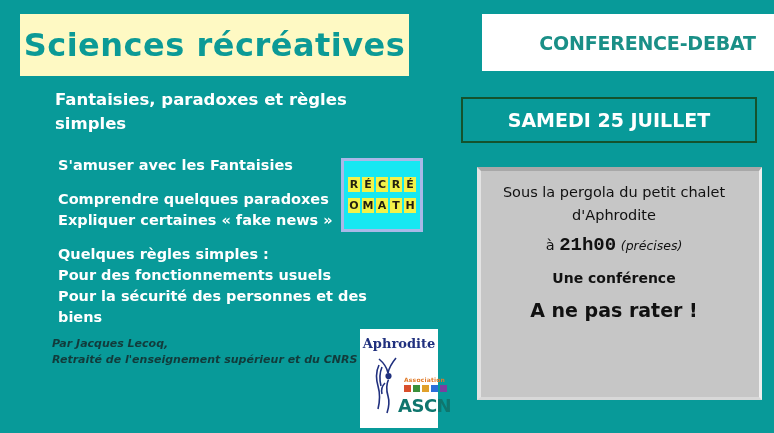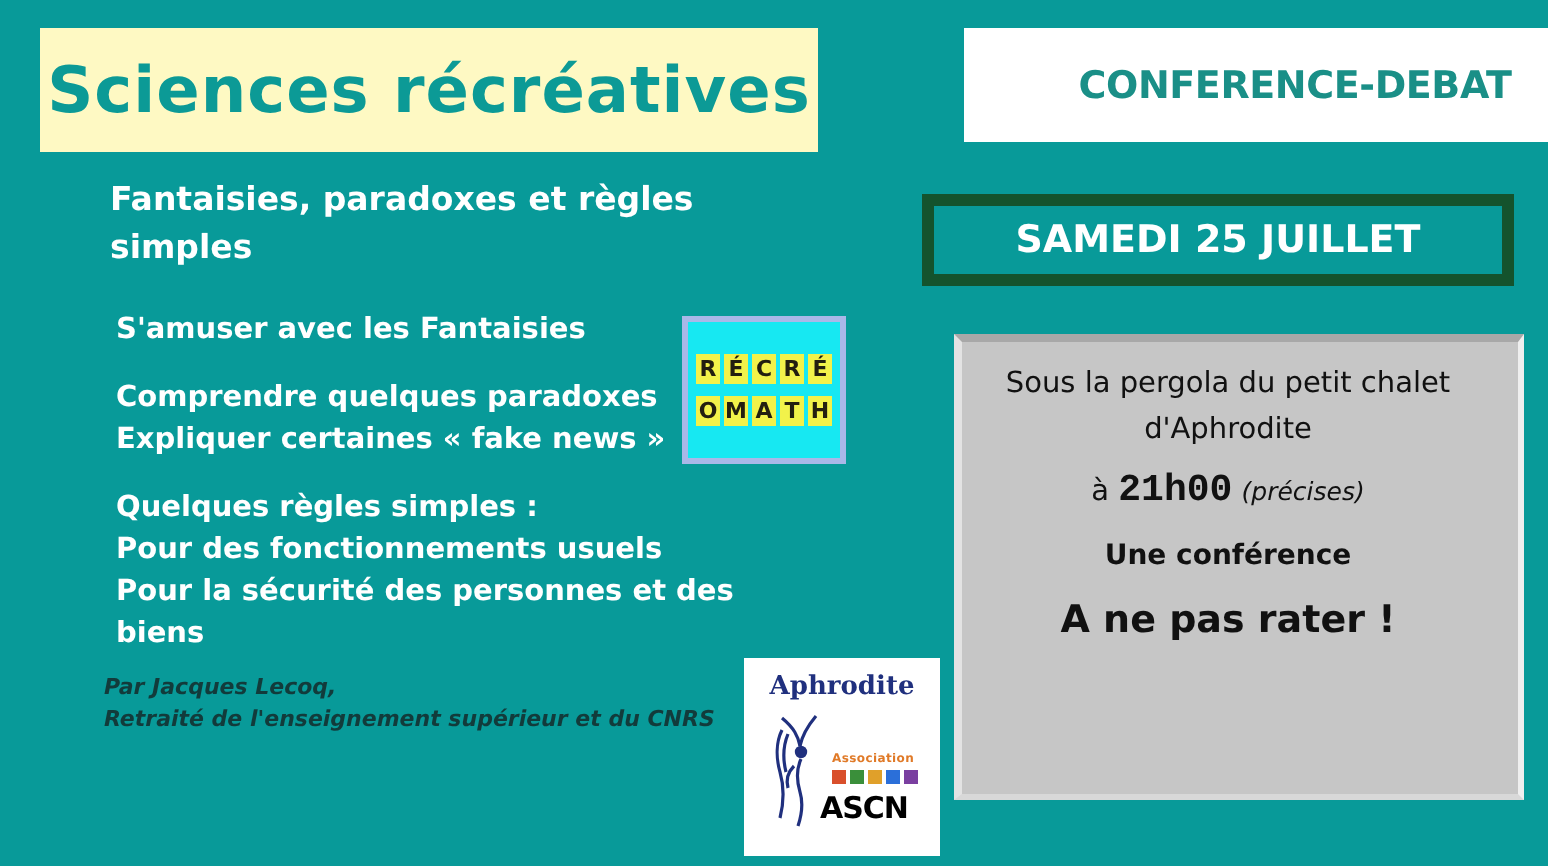--- a/index.html
+++ b/index.html
@@ -117,23 +117,23 @@
     font-family: "DejaVu Sans", sans-serif;
     font-size: 11px;
     font-weight: bold;
     line-height: 15px;
     text-align: center;
   }
 
   
   .aphrodite {
     position: absolute;
-    left: 372px;
+    left: 360px;
     top: 329px;
-    width: 98px;
+    width: 78px;
     height: 99px;
     background: #ffffff;
   }
   .aph-title {
     position: absolute;
     left: 0;
     right: 0;
     top: 7px;
     text-align: center;
     color: #20307e;
@@ -168,23 +168,23 @@
   }
   .aph-icons i {
     display: block;
     width: 7px;
     height: 7px;
   }
   .aph-ascn {
     position: absolute;
     left: 38px;
     top: 66px;
-    color: #000000;
-    font-family: "DejaVu Sans", sans-serif;
-    font-size: 15px;
+    color: #0f766e;
+    font-family: "DejaVu Sans", sans-serif;
+    font-size: 18px;
     font-weight: bold;
     letter-spacing: -0.5px;
   }
 
   
   .conf-box {
     position: absolute;
     left: 482px;
     top: 14px;
     width: 275px;
@@ -203,21 +203,21 @@
     letter-spacing: -0.2px;
     white-space: nowrap;
   }
 
   .samedi-box {
     position: absolute;
     left: 461px;
     top: 97px;
     width: 296px;
     height: 46px;
-    border: 6px solid #14532d;
+    border: 2px solid #14532d;
     box-sizing: border-box;
     display: flex;
     align-items: center;
     justify-content: center;
   }
   .samedi-text {
     color: #ffffff;
     font-family: "DejaVu Sans", sans-serif;
     font-size: 19px;
     font-weight: bold;

